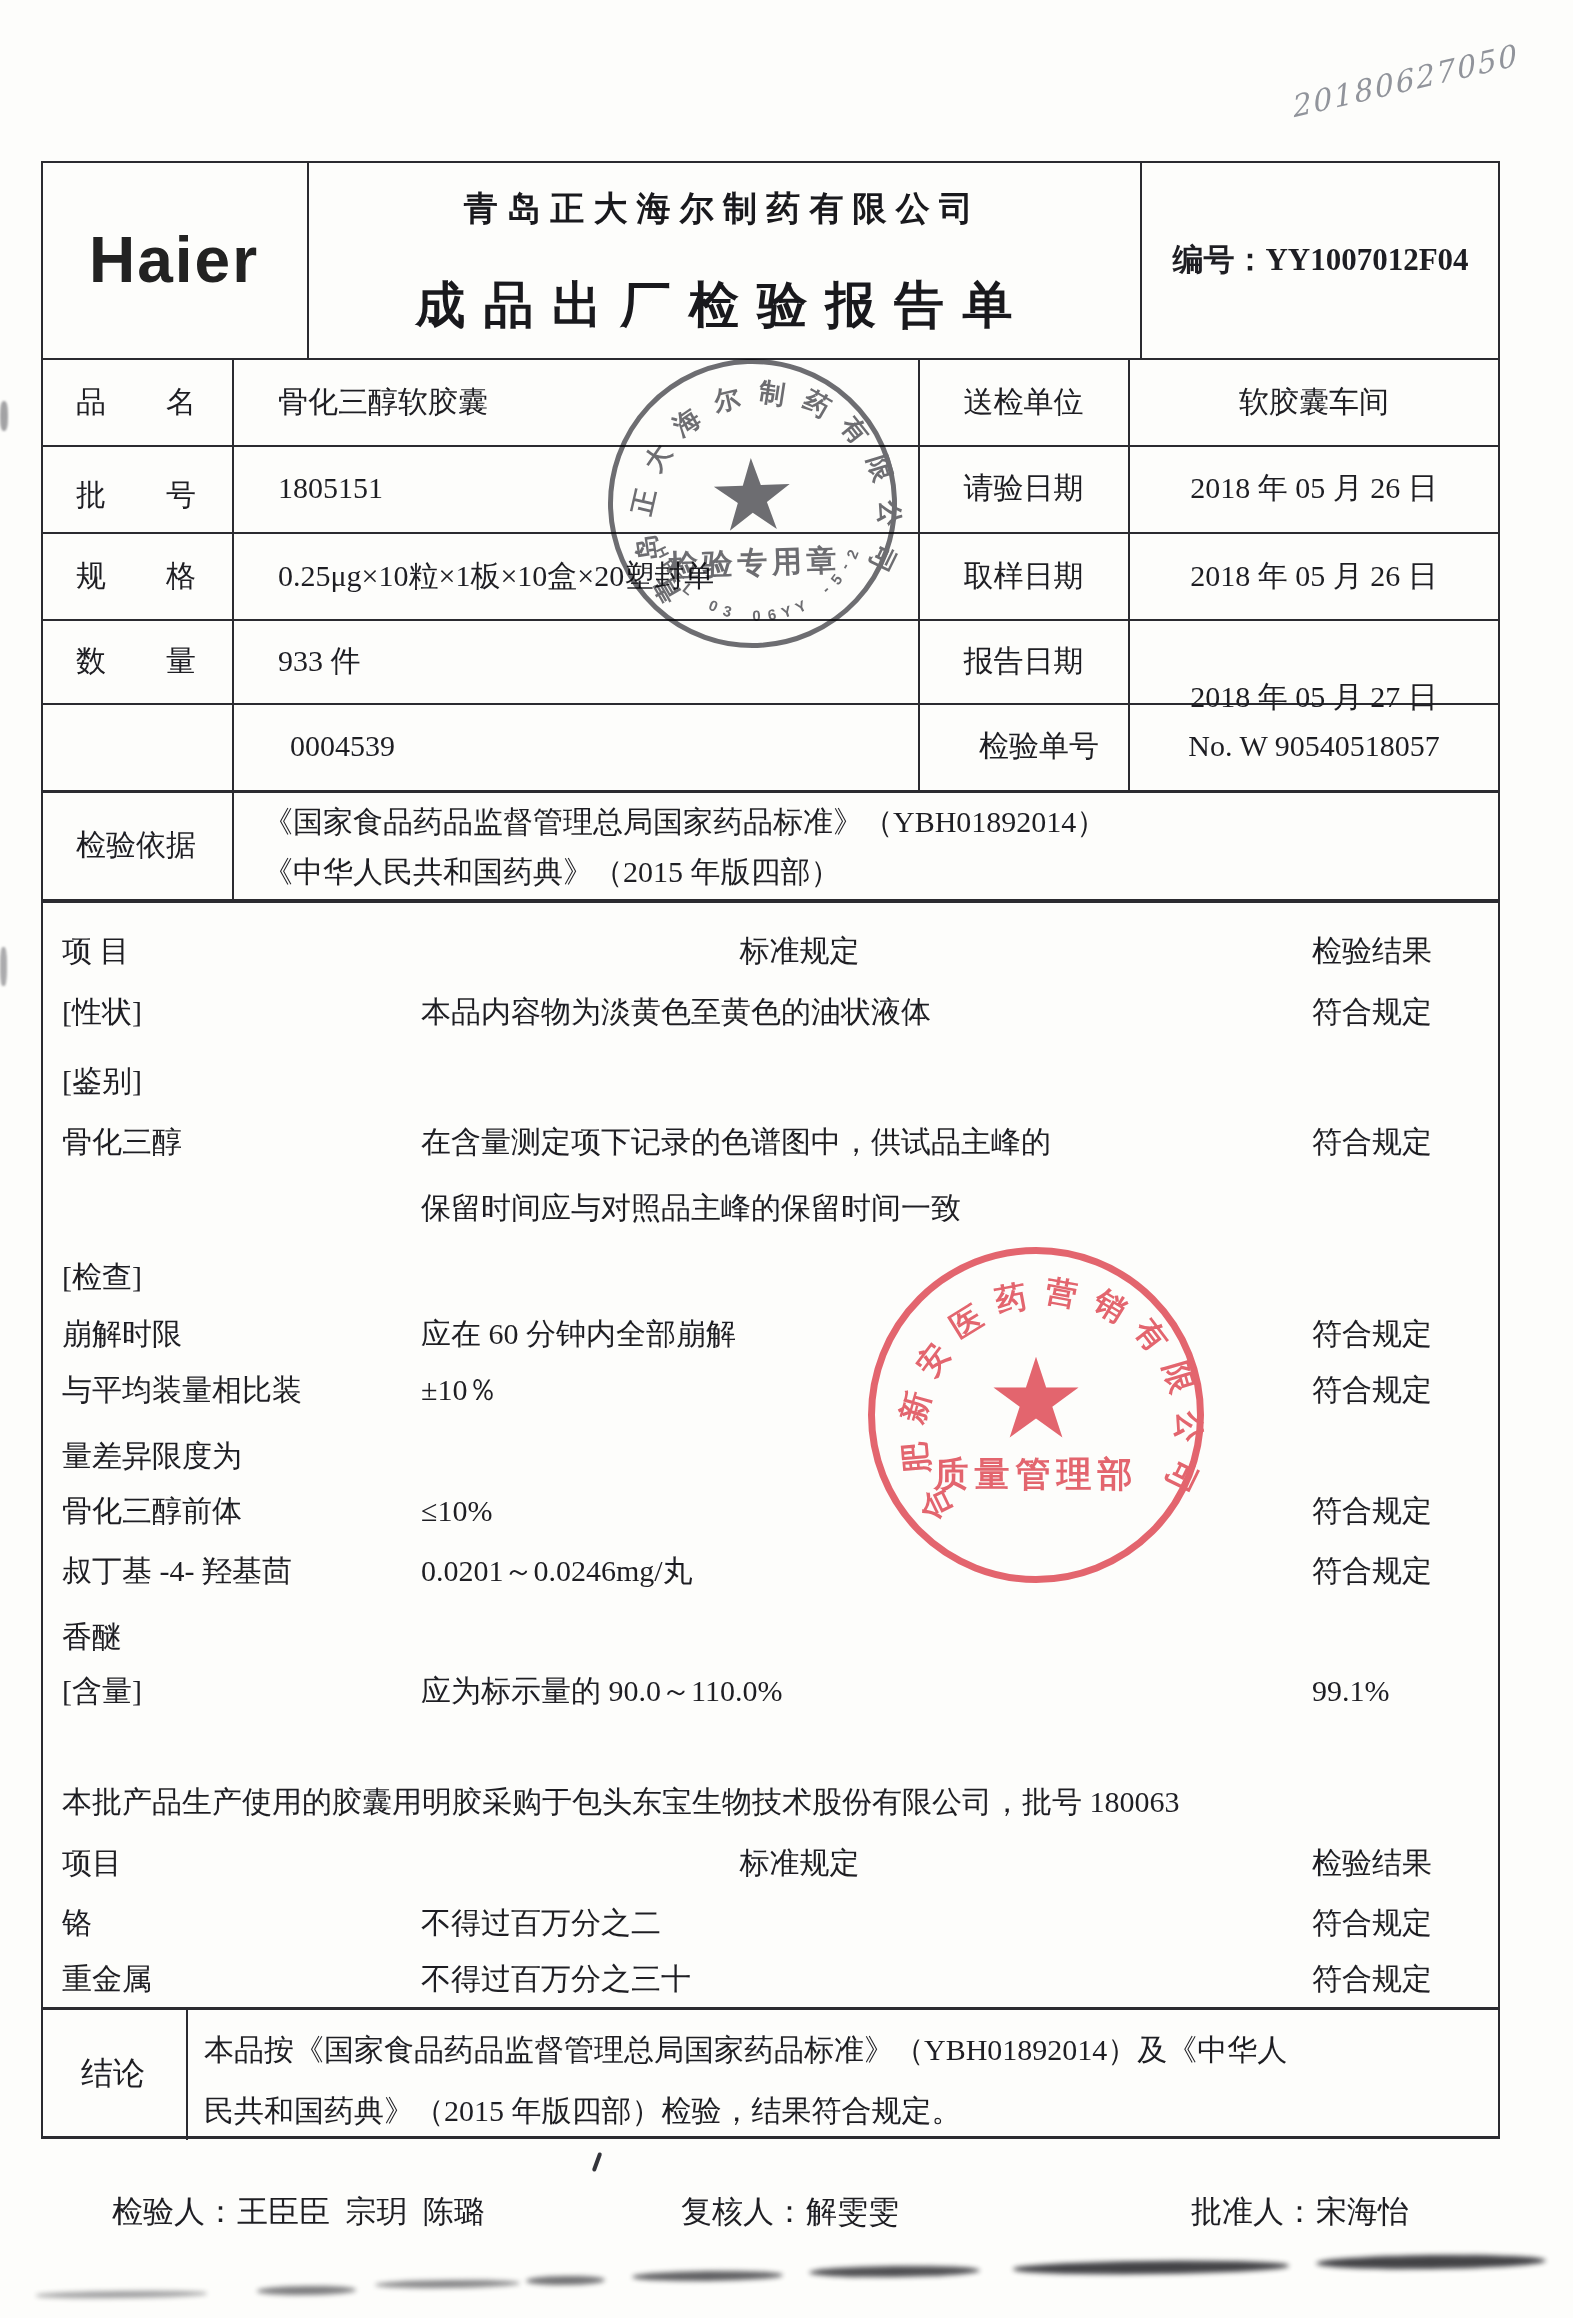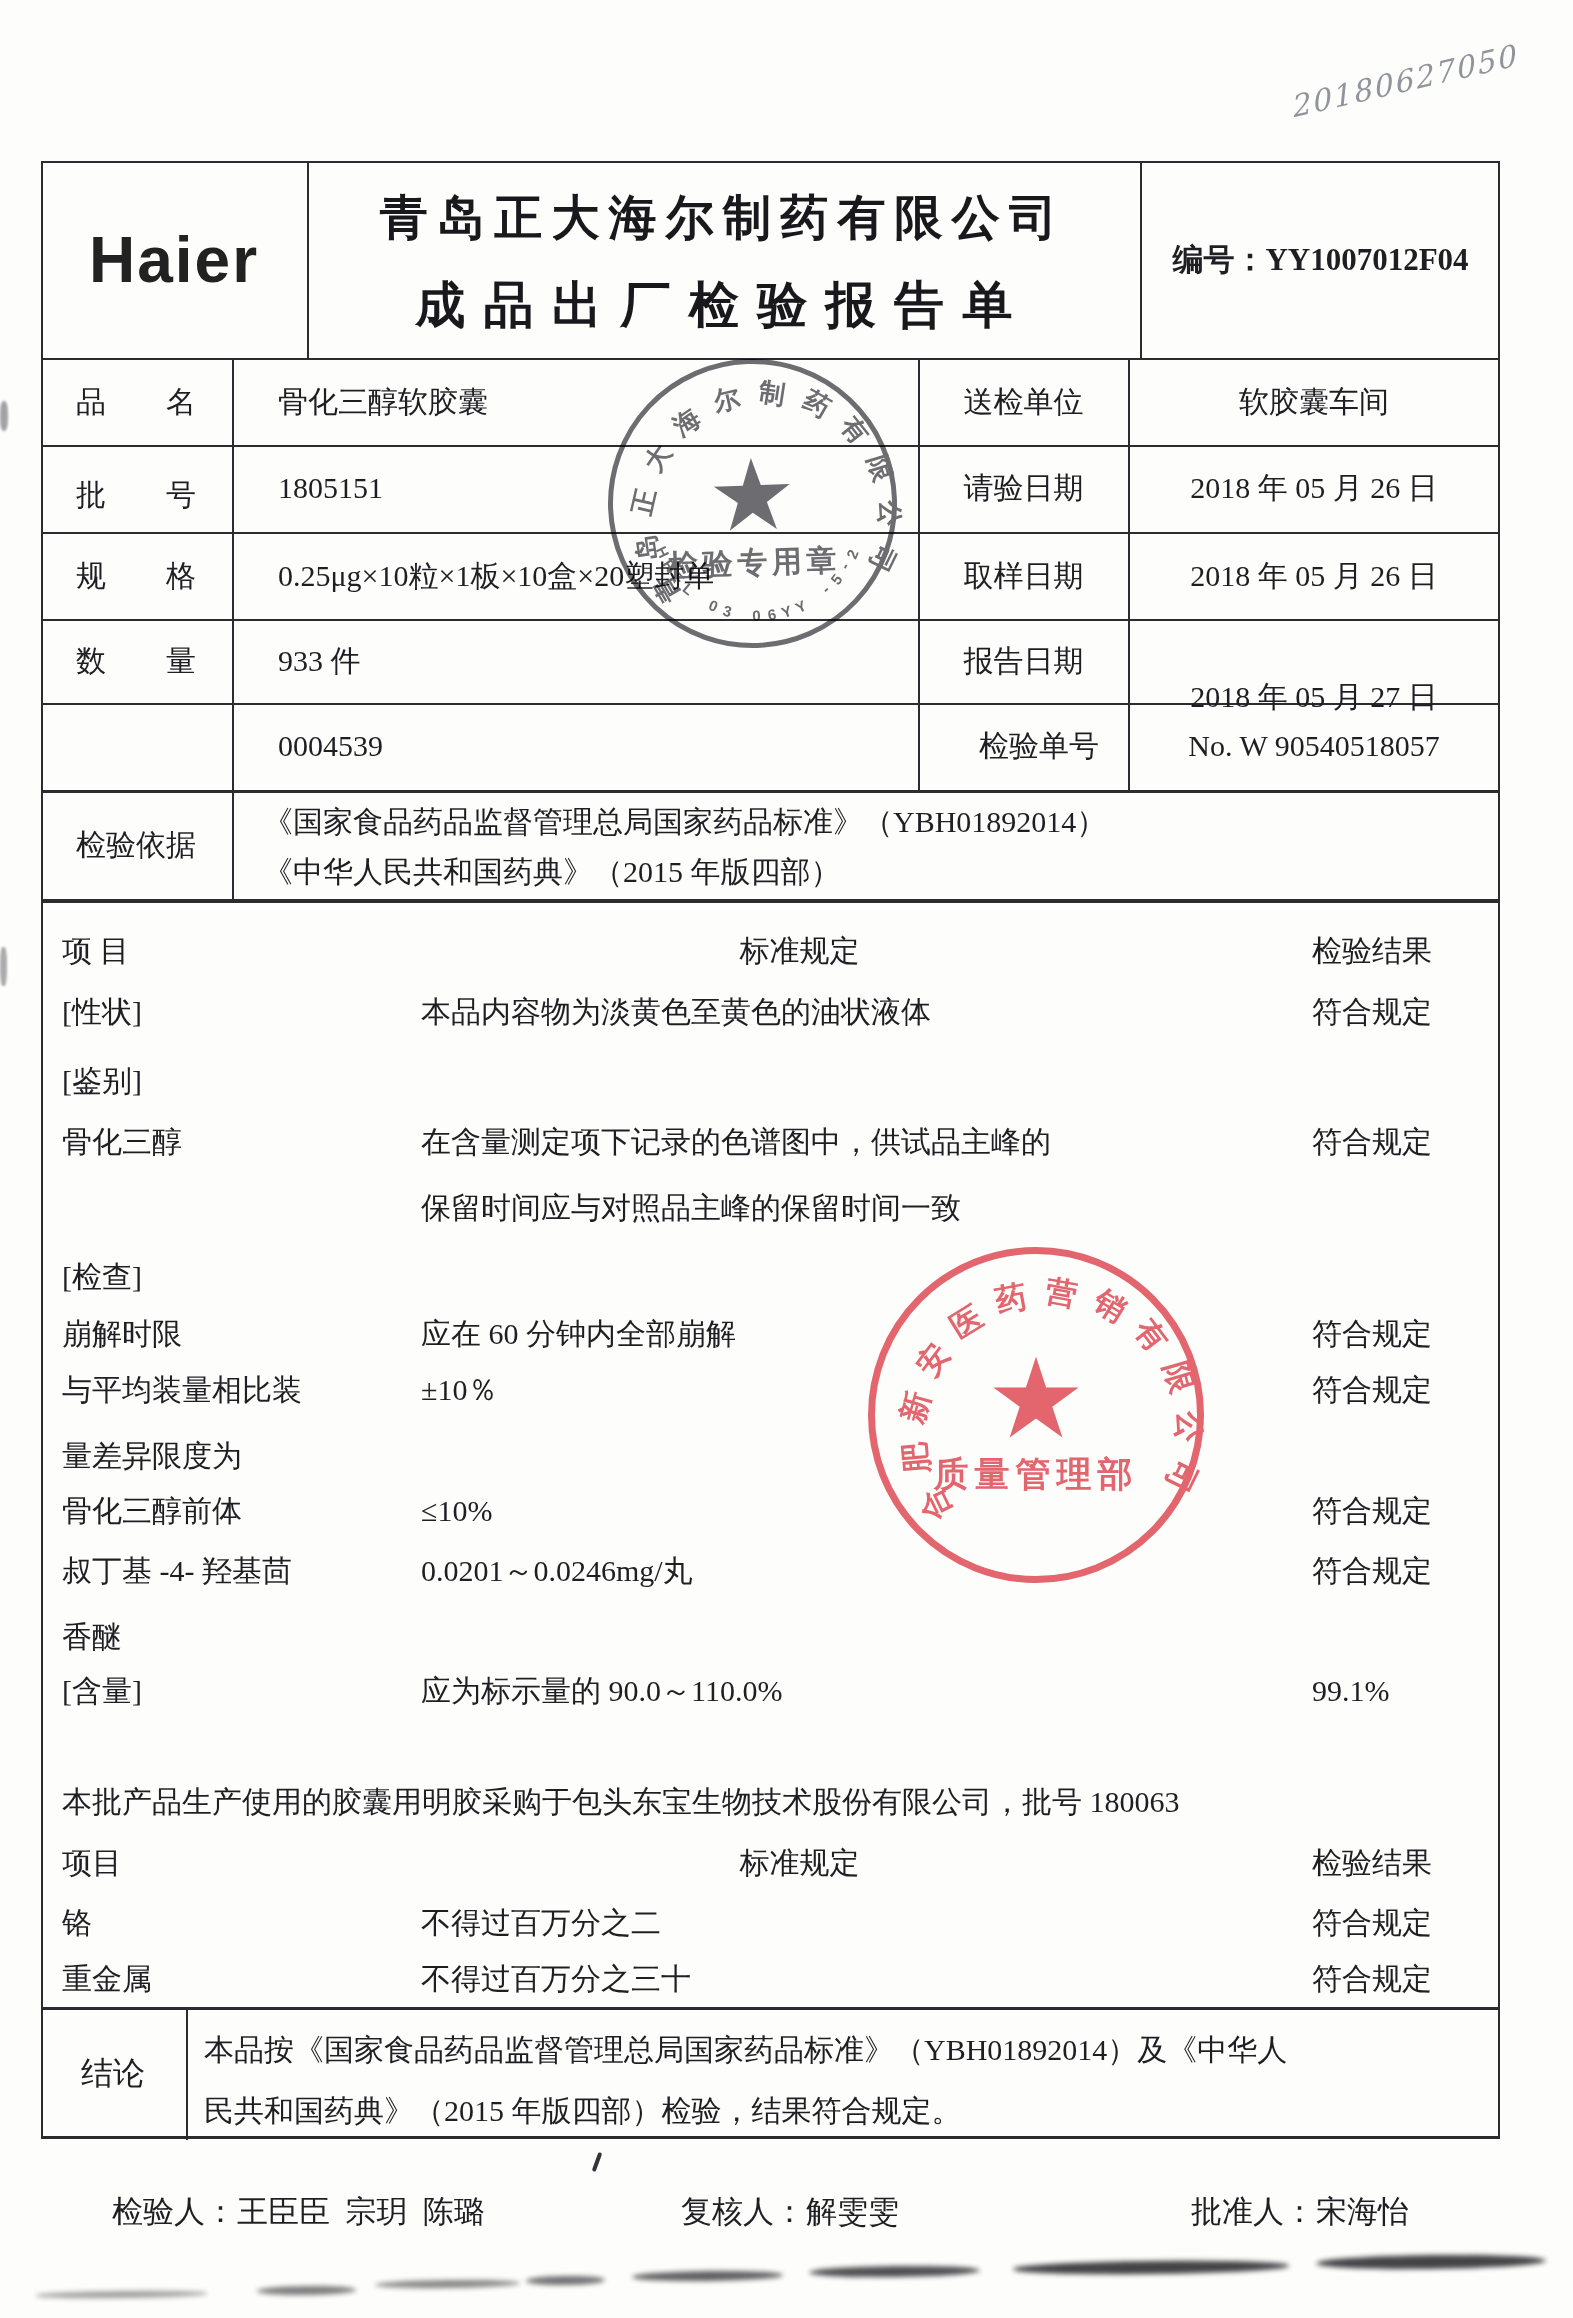--- a/index.html
+++ b/index.html
@@ -13,21 +13,21 @@
   .cell{position:absolute;display:flex;align-items:center;font-size:30px;color:#1e1e23;}
   .c-center{justify-content:center;text-align:center;}
   .c-left{padding-left:46px;box-sizing:border-box;}
   
   .outer-box{position:absolute;left:41px;top:161px;width:1459px;height:1978px;
     border:2px solid #2b2b30;border-bottom-width:3.3px;box-sizing:border-box;}
   
   .logo{position:absolute;left:41px;top:161px;width:266px;height:197px;display:flex;align-items:center;justify-content:center;
     font-family:"Liberation Sans","DejaVu Sans",sans-serif;font-weight:800;font-size:64px;letter-spacing:2px;color:#222;}
   .company{position:absolute;left:307px;top:186px;width:832px;text-align:center;
-    font-size:48px;font-weight:700;letter-spacing:9.2px;color:#19191d;}
+    font-size:34px;font-weight:700;letter-spacing:9.2px;color:#19191d;}
   .rtitle{position:absolute;left:307px;top:272px;width:832px;text-align:center;
     font-size:50px;font-weight:700;letter-spacing:18.4px;color:#19191d;}
   .docno{position:absolute;left:1140px;top:161px;width:361px;height:197px;display:flex;align-items:center;justify-content:center;
     font-size:31px;font-weight:700;}
   
   .rw{position:absolute;left:41px;width:1459px;font-size:30px;line-height:66px;}
   .rw span{position:absolute;top:0;white-space:pre-line;}
   .ri{left:21px;}
   .rs{left:380px;}
   .rs-h{left:380px;width:757px;text-align:center;}
@@ -104,21 +104,21 @@
   <div class="cell c-center" style="left:41px;top:532px;width:190px;height:88px;">规　　格</div>
   <div class="cell c-left" style="left:232px;top:532px;width:686px;height:88px;">0.25μg×10粒×1板×10盒×20塑封单</div>
   <div class="cell c-center" style="left:918px;top:532px;width:211px;height:88px;">取样日期</div>
   <div class="cell c-center" style="left:1128px;top:532px;width:372px;height:88px;">2018 年 05 月 26 日</div>
 
   <div class="cell c-center" style="left:41px;top:619px;width:190px;height:84px;">数　　量</div>
   <div class="cell c-left" style="left:232px;top:619px;width:686px;height:84px;">933 件</div>
   <div class="cell c-center" style="left:918px;top:619px;width:211px;height:84px;">报告日期</div>
   <div class="cell c-center" style="left:1128px;top:655px;width:372px;height:84px;">2018 年 05 月 27 日</div>
 
-  <div class="cell c-left" style="left:232px;top:703px;width:686px;height:86px;">0004539</div>
+  <div class="cell c-left" style="left:244px;top:703px;width:686px;height:86px;">0004539</div>
   <div class="cell c-center" style="left:918px;top:703px;width:242px;height:86px;">检验单号</div>
   <div class="cell c-center" style="left:1128px;top:703px;width:372px;height:86px;">No. W 90540518057</div>
 
   <div class="cell c-center" style="left:41px;top:790px;width:190px;height:110px;">检验依据</div>
   <div class="abs" style="left:263px;top:797px;width:1217px;font-size:30px;line-height:50px;">
     <div>《国家食品药品监督管理总局国家药品标准》（YBH01892014）</div>
     <div>《中华人民共和国药典》（2015 年版四部）</div>
   </div>
 
   <div class="rw hdr" style="top:918px;">

